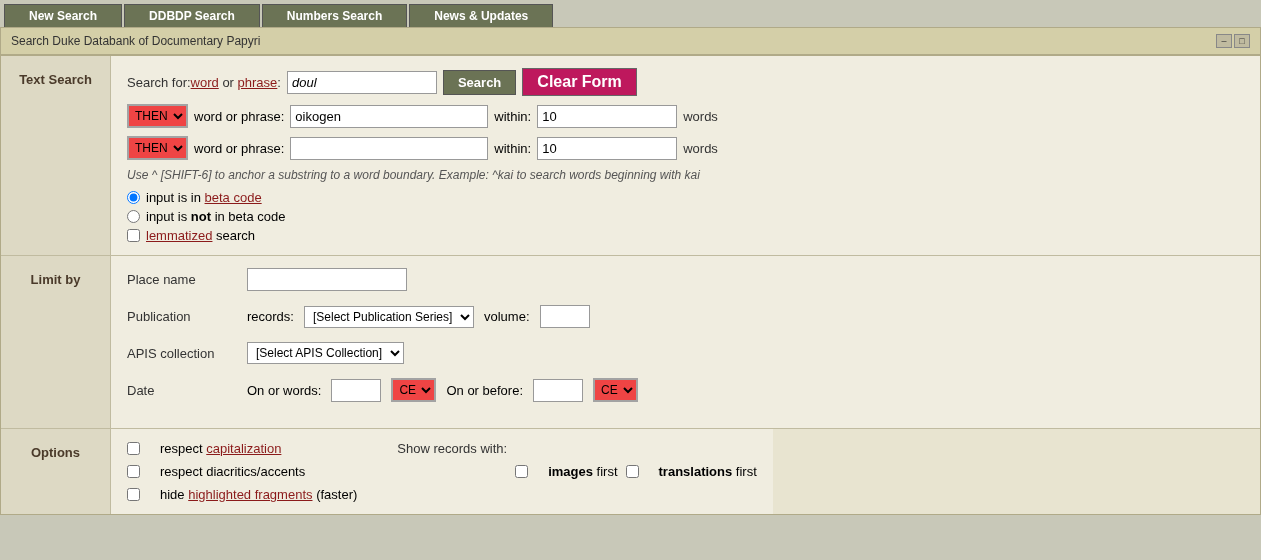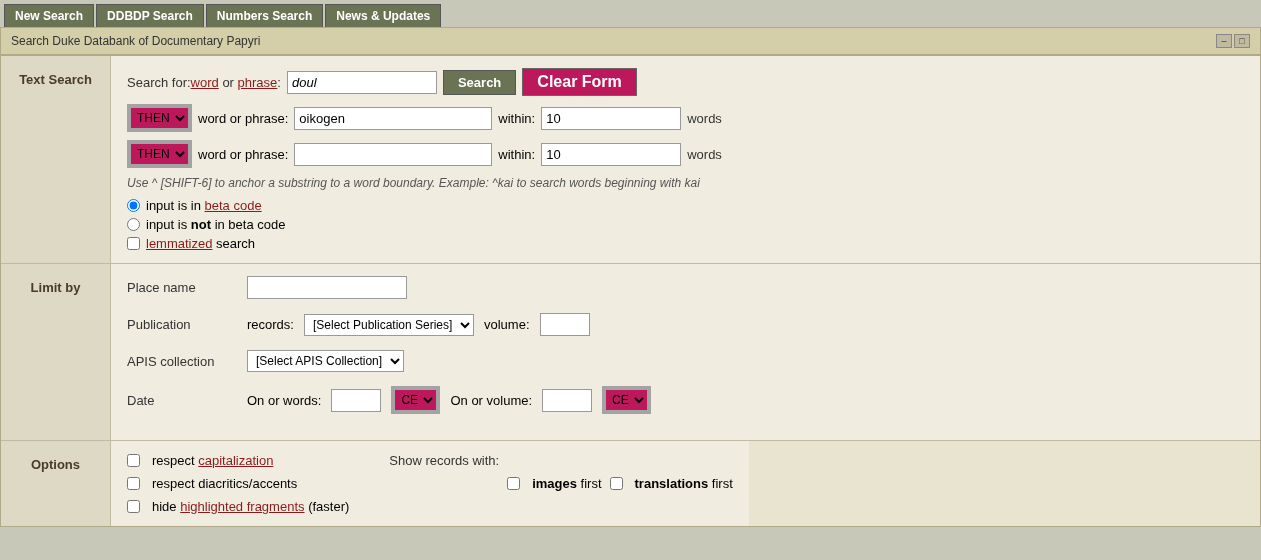--- a/index.html
+++ b/index.html
@@ -1,21 +1,21 @@
 <!DOCTYPE html>
 <html><head>
   <meta charset="utf-8">
   <style>
     * { box-sizing: border-box; margin: 0; padding: 0; }
     body { font-family: Arial, Helvetica, sans-serif; font-size: 13px; background: #c8c8b8; }
 
     
     .nav-tabs { display: flex; gap: 2px; padding: 4px 4px 0; background: #c8c8b8; }
     .nav-tab {
-      padding: 4px 10px;
+      padding: 4px 24px;
       background: #6b7355;
       color: #fff;
       font-size: 12px;
       font-weight: bold;
       cursor: pointer;
       border: 1px solid #555;
       border-bottom: none;
     }
 
     
@@ -95,22 +95,22 @@
       background: #be185d;
       color: #fff;
       border: 1px solid #666;
       padding: 4px 14px;
       font-size: 16px;
       font-weight: bold;
       cursor: pointer;
     }
 
     .then-select {
-      border: 4px solid #a3a3a3;
-      background: #be185d;
+      border: 2px solid #a3a3a3;
+      background: #ef4444;
       font-size: 12px;
       padding: 2px;
     }
     .words-label { color: #333; }
 
     .hint-text { font-size: 12px; color: #555; margin-bottom: 8px; font-style: italic; }
 
     .radio-row { display: flex; align-items: center; gap: 6px; margin-bottom: 4px; }
     .radio-row input[type=radio] { margin: 0; }
     .radio-row a { color: #8b1a1a; text-decoration: underline; }
@@ -149,21 +149,21 @@
 
     
     .options-content {
       display: flex;
       gap: 40px;
       padding: 12px 16px;
       background: #f0ede0;
     }
     .options-left { display: flex; flex-direction: column; gap: 8px; }
     .options-right { display: flex; flex-direction: row; gap: 8px; }
-    .option-row { display: flex; align-items: center; gap: 12px; }
+    .option-row { display: flex; align-items: center; gap: 20px; }
     .option-row input[type=checkbox] { margin: 0; }
     .option-row a { color: #8b1a1a; text-decoration: underline; }
     .show-records-label { font-size: 13px; color: #333; margin-bottom: 4px; }
   </style>
 </head>
 <body>
 
 <div class="nav-tabs">
   <button class="nav-tab">New Search</button>
   <button class="nav-tab">DDBDP Search</button>
@@ -268,21 +268,21 @@
         </select>
       </div>
 
       <div class="limit-row">
         <span class="limit-label">Date</span>
         <span>On or words:</span>
         <input type="text" class="date-input" style="">
         <select class="then-select">
           <option>CE</option>
         </select>
-        <span>On or volume:</span>
+        <span>On or before:</span>
         <input type="text" class="date-input" style="">
         <select class="then-select">
           <option>CE</option>
         </select>
       </div>
 
     </div>
   </div>
 
   <div class="section" style="border-bottom:none;">

